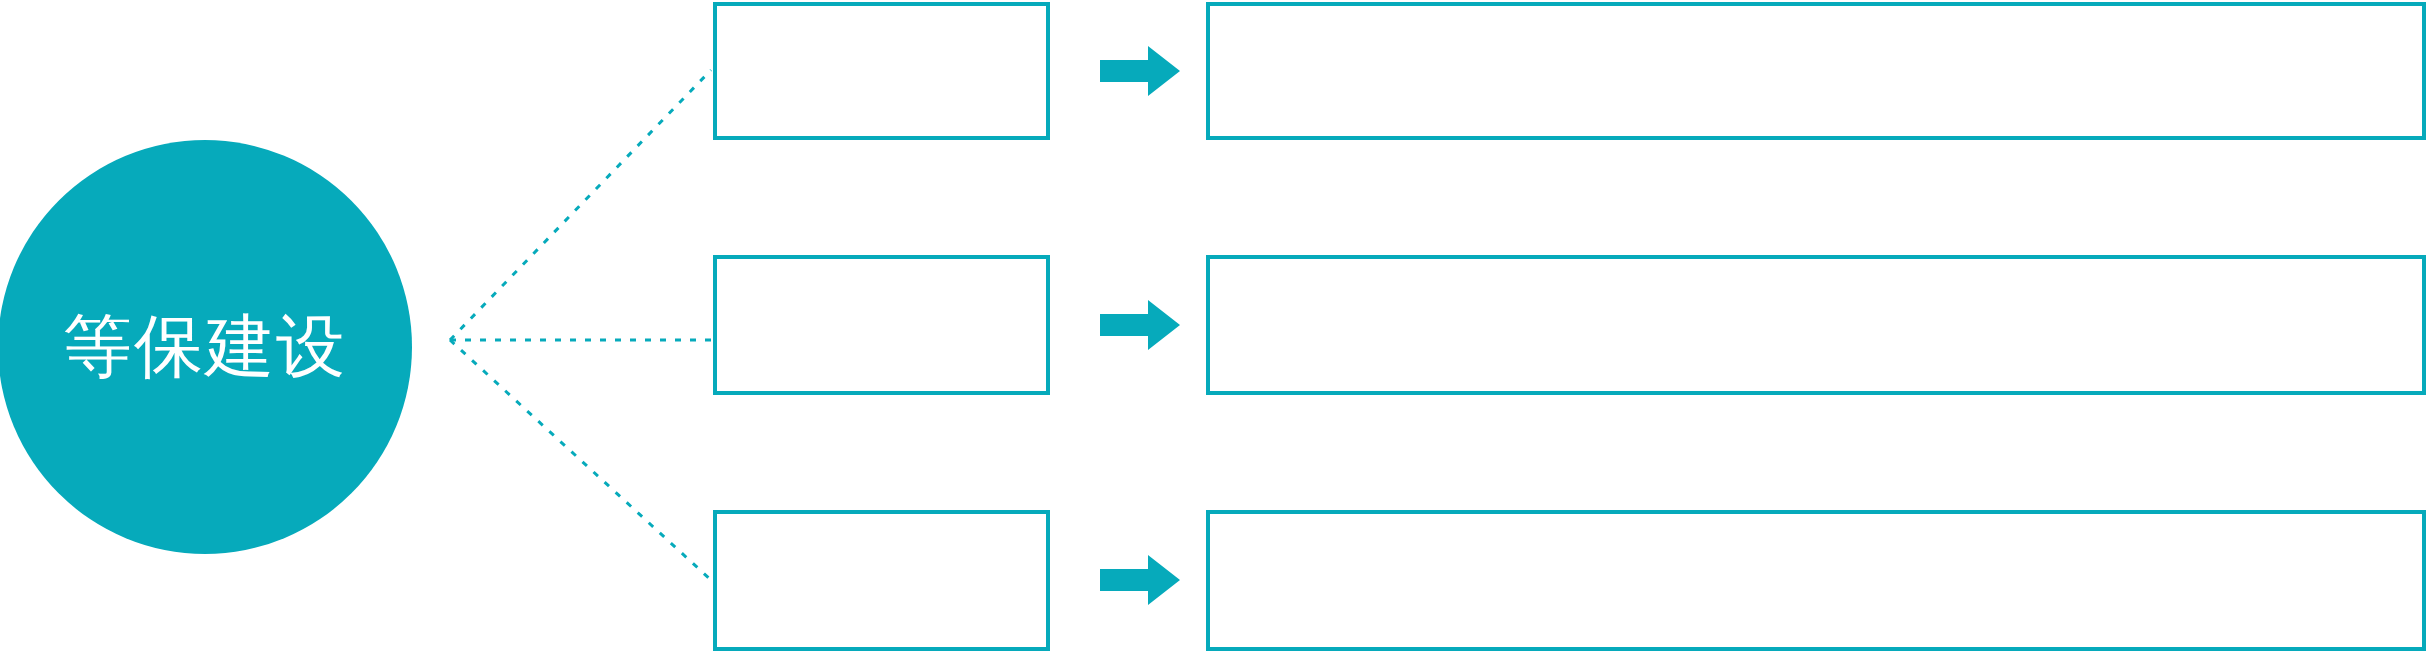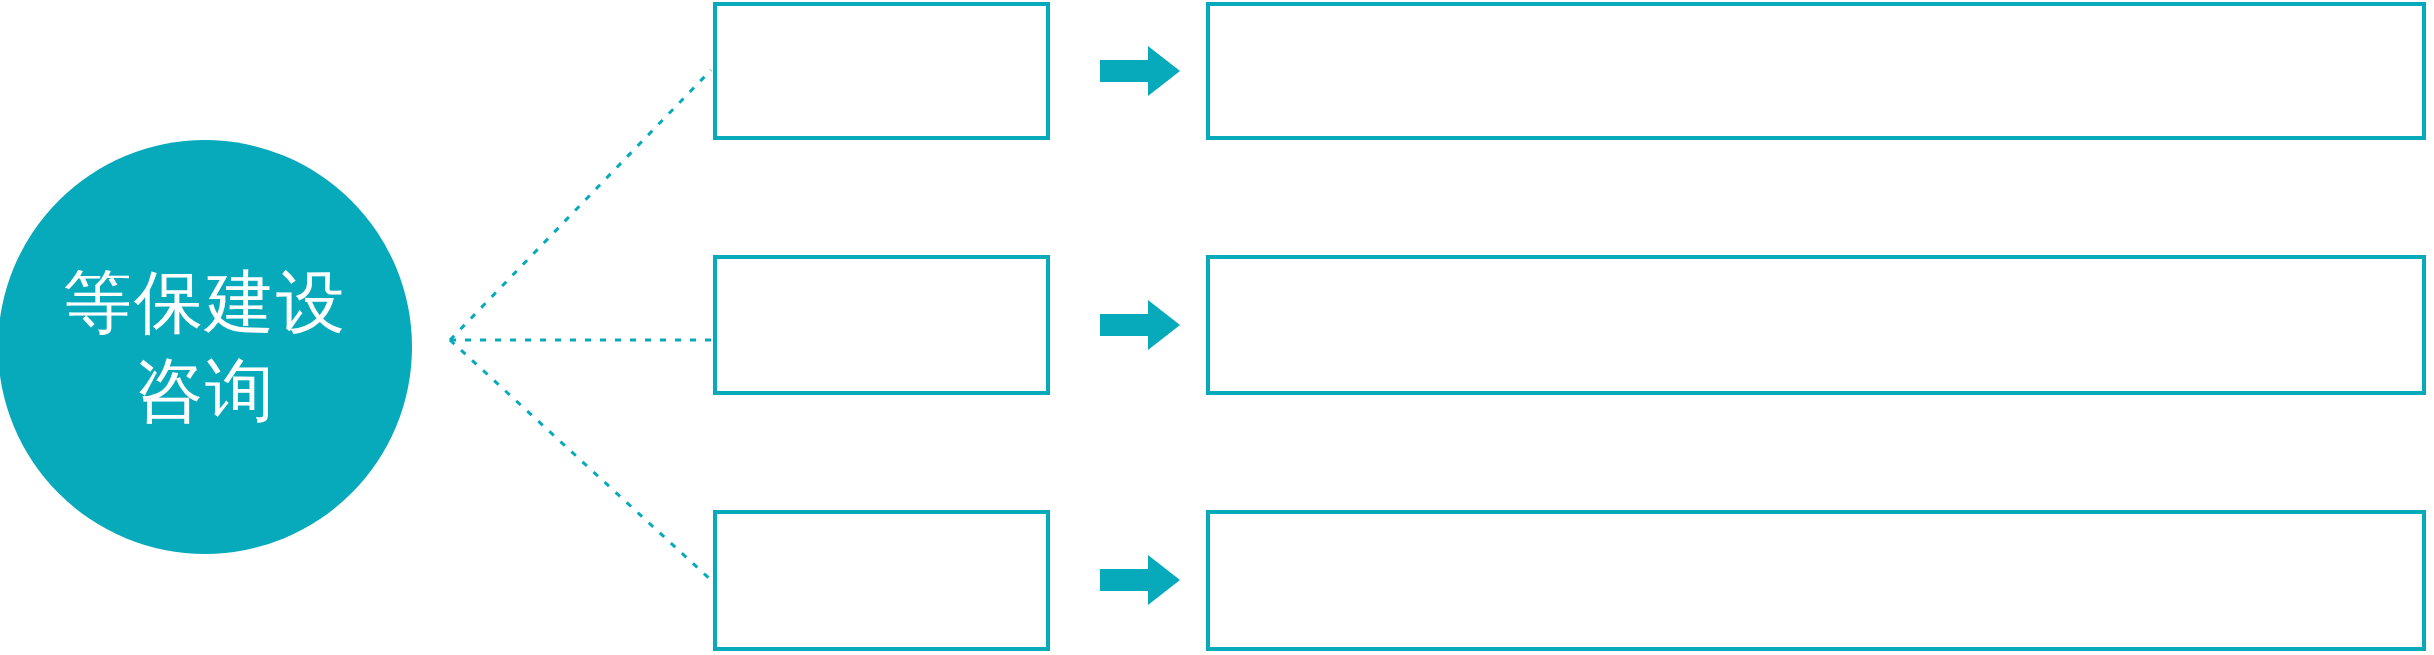--- a/index.html
+++ b/index.html
@@ -116,21 +116,20 @@
 <div id="canvas">
 
   <svg class="connectors" viewBox="0 0 2434 655" preserveAspectRatio="none">
     <line x1="450" y1="340" x2="711" y2="70" stroke="#06aabb" stroke-width="3" stroke-dasharray="6 9" stroke-linecap="butt" fill="none"></line>
     <line x1="450" y1="340" x2="711" y2="340" stroke="#06aabb" stroke-width="3" stroke-dasharray="6 9" stroke-linecap="butt" fill="none"></line>
     <line x1="450" y1="340" x2="711" y2="580" stroke="#06aabb" stroke-width="3" stroke-dasharray="6 9" stroke-linecap="butt" fill="none"></line>
   </svg>
 
   <div class="hub">
     <div class="hub-line">等保建设</div>
-    <div class="hub-line">咨询</div>
   </div>
 
   <div class="box-small row-1">
     <div class="box-text"></div>
   </div>
 
   <div class="arrow arrow-1">
     <svg viewBox="0 0 80 54">
       <polygon points="0,16 48,16 48,2 80,27 48,52 48,38 0,38" fill="#06aabb"></polygon>
     </svg>

